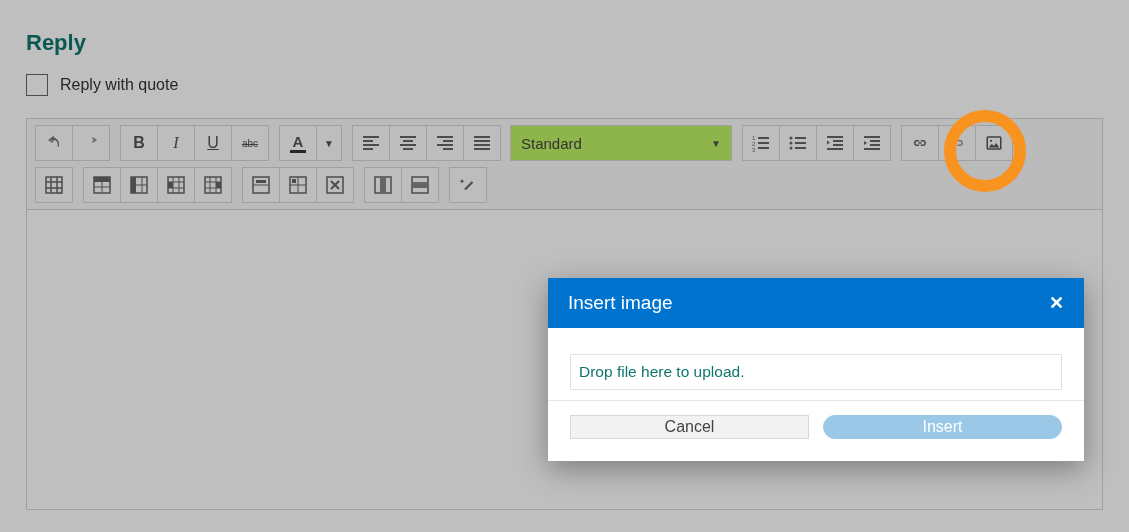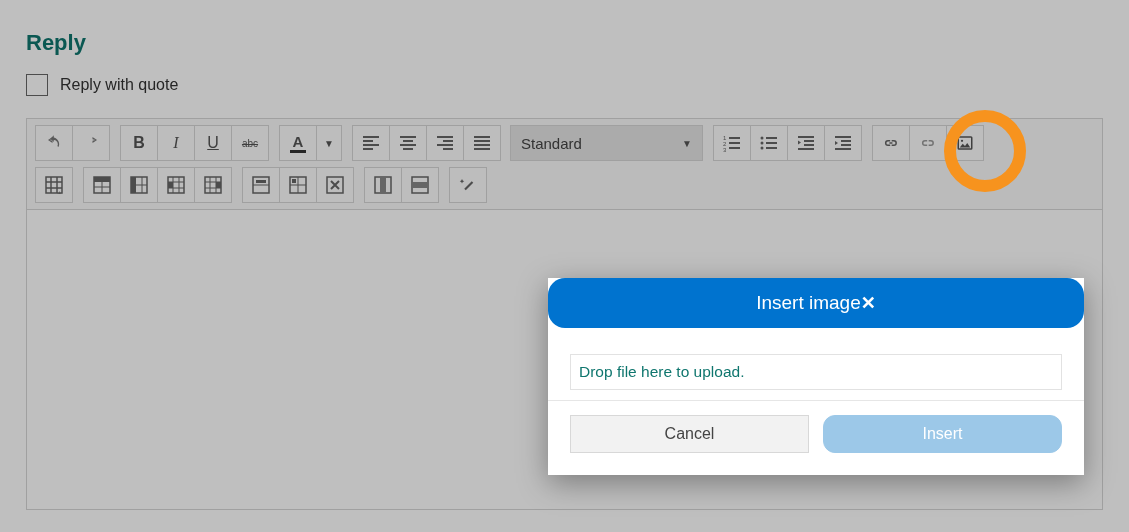--- a/index.html
+++ b/index.html
@@ -73,23 +73,23 @@
   .btn:first-child { margin-left: 0; }
   .btn svg { width: 18px; height: 18px; display:block; }
   .btn .glyph { font-size: 16px; font-family: Arial, sans-serif; color:#555; }
   .btn .glyph.bold { font-weight: 700; }
   .btn .glyph.ital { font-style: italic; font-family: Georgia, serif; }
   .btn .glyph.under { text-decoration: underline; }
   .btn .glyph.strike { text-decoration: line-through; font-size:10px; }
 
   .format-select {
     height: 36px;
-    width: 193px;
+    width: 222px;
     border: 1px solid #d6d6d6;
-    background: #e5e5e5;
+    background: #bef264;
     display: flex;
     align-items: center;
     justify-content: space-between;
     padding: 0 10px;
     margin-left: -1px;
     color: #444;
     font-size: 15px;
   }
   .format-caret { font-size: 10px; color: #555; }
 
@@ -119,24 +119,23 @@
     width: 536px;
     background: #fff;
     box-shadow: 0 8px 28px rgba(0,0,0,0.35);
     z-index: 100;
   }
   .modal-header {
     background: #0073cf;
     color: #fff;
     display: flex;
     align-items: center;
-    justify-content: center;
+    justify-content: space-between;
     padding: 14px 20px;
     font-size: 19px;
-    border-radius: 17px;
   }
   .modal-close { cursor: pointer; font-size: 18px; font-weight: 700; }
   .modal-body {
     padding: 26px 22px 10px 22px;
     border-bottom: 1px solid #e6e6e6;
   }
   .upload-row {
     display: flex;
     align-items: center;
     justify-content: space-between;
@@ -153,21 +152,21 @@
     cursor: pointer;
   }
   .drop-text { color: #0f766e; font-size: 15.5px; }
   .modal-footer {
     display: flex;
     gap: 14px;
     padding: 14px 22px 22px 22px;
   }
   .footer-btn {
     flex: 1;
-    height: 38px;
+    height: 24px;
     border: 1px solid #d8d8d8;
     font-size: 16px;
     display: flex; align-items: center; justify-content: center;
     cursor: pointer;
   }
   .btn-cancel { background: #f2f2f2; color: #444; }
   .btn-insert { background: #9cc8e8; border-color:#9cc8e8; color: #fff; border-radius: 12px; }
 </style>
 </head>
 <body>

